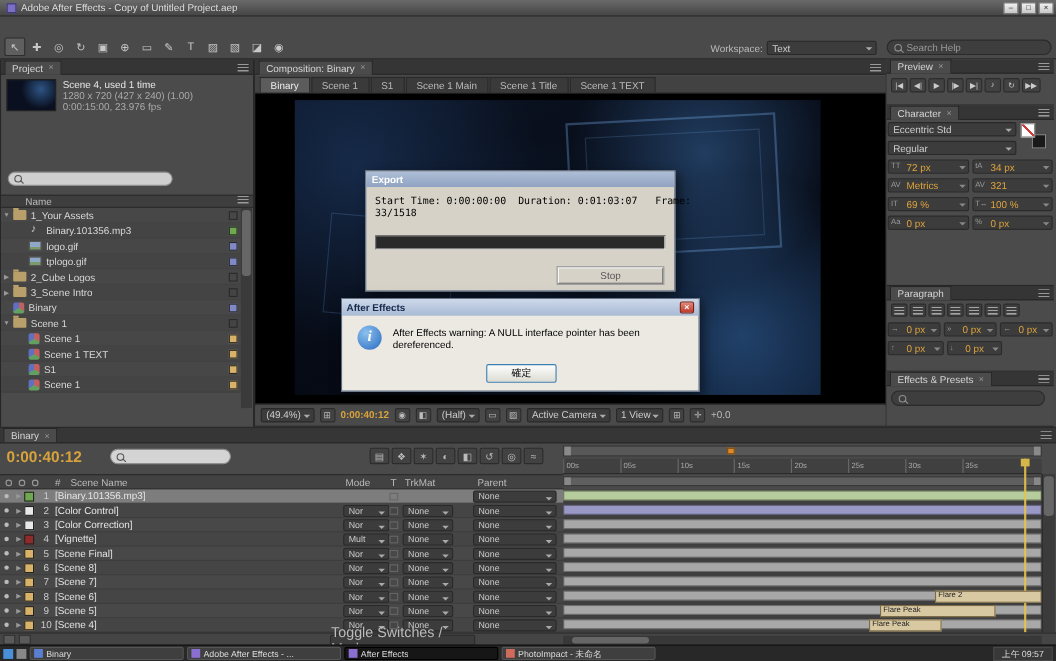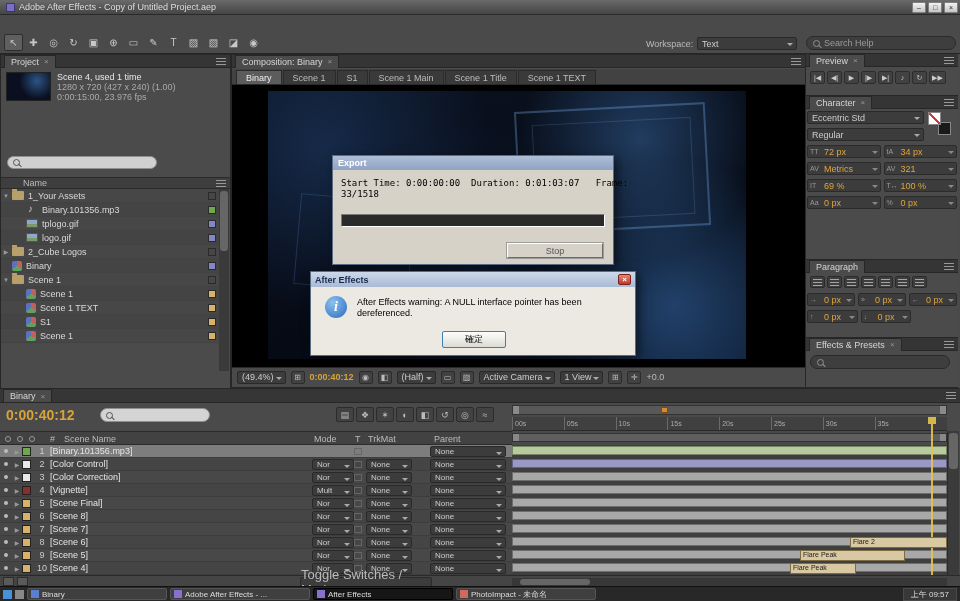--- a/index.html
+++ b/index.html
@@ -54,21 +54,21 @@
   #project{left:0;top:54px;width:231px;height:366px}
   #proj-thumb{position:absolute;left:5px;top:17px;width:45px;height:29px;border:1px solid #222;
       background:radial-gradient(circle at 70% 30%,rgba(80,150,230,.5),transparent 50%),#0a1020}
   .pinfo{position:absolute;left:56px;white-space:nowrap}
   #pinfo1{top:17px;color:#e8e8e8}
   #pinfo2{top:27px;color:#aaa}
   #pinfo3{top:37px;color:#aaa}
   #proj-search{position:absolute;left:6px;top:101px;width:150px;height:13px;background:#d0d0d0;
       border:1px solid #8f8f8f;border-radius:7px;display:flex;align-items:center;padding:0 5px}
   #proj-colhead{position:absolute;left:0;top:122px;width:229px;height:12px;background:#3e3e3e;
-      border-top:1px solid #2b2b2b;border-bottom:1px solid #2b2b2b;display:flex;align-items:center;color:#bbb}
+      border-top:1px solid #2b2b2b;border-bottom:1px solid #2b2b2b;display:flex;align-items:flex-start;color:#bbb}
   #proj-list{position:absolute;left:0;top:134px;width:219px;height:182px;overflow:hidden}
   .pitem{height:14px;display:flex;align-items:center;border-bottom:1px solid #424242;background:#474747;cursor:pointer}
   .pitem:nth-child(even){background:#444}
   .pitem.child{padding-left:14px}
   .pi-arrow{width:10px;color:#999;font-size:6px;text-align:center;flex:none}
   .pi-icon{width:12px;height:9px;flex:none;margin:0 4px 0 1px;position:relative}
   .pi-icon[data-icon="folder"]{background:#b99f6a;border-radius:1px}
   .pi-icon[data-icon="folder"]::before{content:"";position:absolute;top:-2px;left:0;width:5px;height:2px;background:#b99f6a}
   .pi-icon[data-icon="comp"]{width:10px;height:10px;border-radius:2px;background:conic-gradient(#c06060 0 33%,#60a060 0 66%,#6070c0 0)}
   .pi-icon[data-icon="audio"]{background:transparent}
@@ -301,33 +301,39 @@
       </div>
         <div class="pitem child">
         <span class="pi-arrow"></span>
         <span class="pi-icon" data-icon="audio"></span>
         <span class="pi-name">Binary.101356.mp3</span>
         <span class="pi-chip" style="background: rgb(111, 168, 78);"></span>
       </div>
         <div class="pitem child">
         <span class="pi-arrow"></span>
         <span class="pi-icon" data-icon="image"></span>
-        <span class="pi-name">tplogo.gif</span>
+        <span class="pi-name">logo.gif</span>
         <span class="pi-chip" style="background: rgb(128, 137, 197);"></span>
       </div>
         <div class="pitem child">
         <span class="pi-arrow"></span>
         <span class="pi-icon" data-icon="image"></span>
-        <span class="pi-name">logo.gif</span>
+        <span class="pi-name">tplogo.gif</span>
         <span class="pi-chip" style="background: rgb(128, 137, 197);"></span>
       </div>
         <div class="pitem">
         <span class="pi-arrow">▶</span>
         <span class="pi-icon" data-icon="folder"></span>
         <span class="pi-name">2_Cube Logos</span>
+        <span class="pi-chip"></span>
+      </div>
+        <div class="pitem">
+        <span class="pi-arrow">▶</span>
+        <span class="pi-icon" data-icon="folder"></span>
+        <span class="pi-name">3_Scene Intro</span>
         <span class="pi-chip"></span>
       </div>
         <div class="pitem">
         <span class="pi-arrow"></span>
         <span class="pi-icon" data-icon="comp"></span>
         <span class="pi-name">Binary</span>
         <span class="pi-chip" style="background: rgb(128, 137, 197);"></span>
       </div>
         <div class="pitem">
         <span class="pi-arrow">▼</span>

